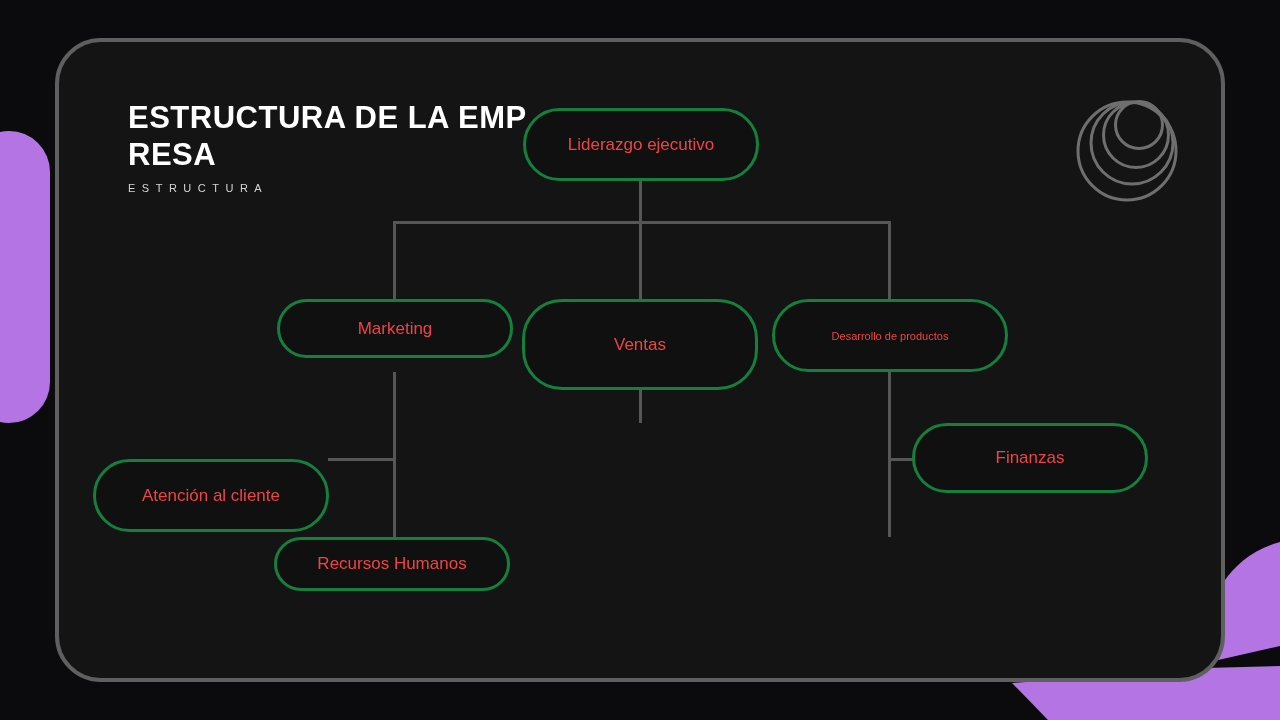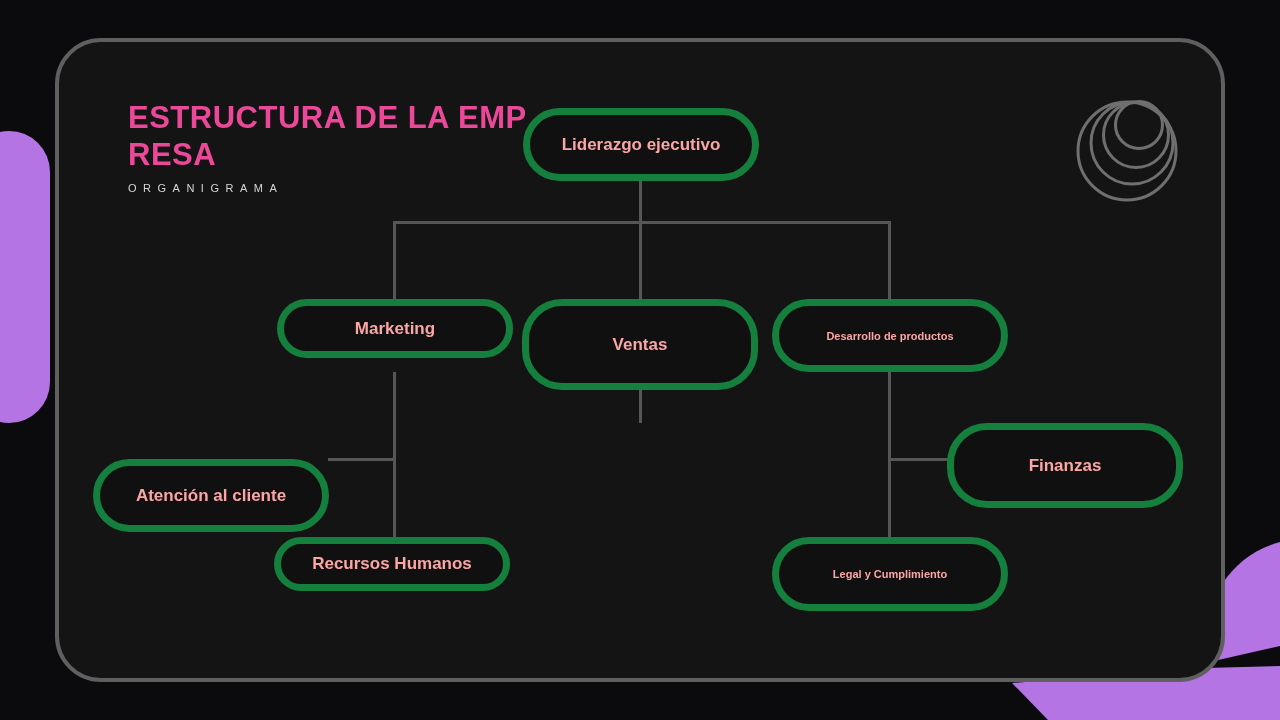--- a/index.html
+++ b/index.html
@@ -47,21 +47,21 @@
     left: 128px; top: 99px;
     z-index: 2;
     color: #ffffff;
   }
   .title-block h1 {
     margin: 0;
     font-size: 31px;
     line-height: 37px;
     font-weight: 700;
     letter-spacing: 0.5px;
-    color: #ec4899;
+    color: #ffffff;
   }
   .title-block h1 span { display: block; }
   .subtitle {
     margin-top: 9px;
     font-size: 11px;
     font-weight: 400;
     letter-spacing: 6.5px;
     color: #d6d6d6;
   }
 
@@ -70,28 +70,28 @@
     position: absolute;
     left: 1076px; top: 94px;
     z-index: 2;
   }
 
   
   .node {
     position: absolute;
     z-index: 3;
     background: #101010;
-    border: 7px solid #15803d;
+    border: 3px solid #15803d;
     border-radius: 40px;
     display: flex;
     align-items: center;
     justify-content: center;
-    color: #fca5a5;
+    color: #ef4444;
     font-size: 17px;
-    font-weight: 700;
+    font-weight: 400;
     text-align: center;
   }
   .node.small { font-size: 11px; }
 
   
   .edge {
     position: absolute;
     z-index: 2;
     background: #565656;
   }
@@ -107,21 +107,21 @@
     <path d="M12,163 L205,148 L280,146 L280,200 L48,200 Z" fill="#b474e4"></path>
   </svg>
 
   <div class="card"></div>
 
   <div class="title-block">
     <h1>
       <span>ESTRUCTURA DE LA EMP</span>
       <span>RESA</span>
     </h1>
-    <div class="subtitle">ORGANIGRAMA</div>
+    <div class="subtitle">ESTRUCTURA</div>
   </div>
 
   <svg class="logo" width="108" height="112" viewBox="0 0 108 112">
     <g fill="none" stroke="#6f6f6f" stroke-width="3">
       <circle cx="51" cy="57" r="49"></circle>
       <circle cx="56" cy="49" r="41"></circle>
       <circle cx="60" cy="41" r="32.5"></circle>
       <circle cx="63" cy="31" r="23.5"></circle>
     </g>
   </svg>
@@ -151,25 +151,22 @@
 
   <div class="node small" style="left:772px; top:299px; width:236px; height:73px;">
     <span>Desarrollo de productos</span>
   </div>
 
   <div class="node" style="left:93px; top:423px; width:236px; height:73px;margin-top:36px;">
     <span>Atención al cliente</span>
   </div>
 
 
-  <div class="node" style="left:947px; top:423px; width:236px; height:85px;">
+  <div class="node" style="left:912px; top:423px; width:236px; height:70px;">
     <span>Finanzas</span>
   </div>
 
   <div class="node" style="left:274px; top:537px; width:236px; height:54px;">
     <span>Recursos Humanos</span>
   </div>
 
-  <div class="node small" style="left:772px; top:537px; width:236px; height:74px;">
-    <span>Legal y Cumplimiento</span>
-  </div>
 
 </div>
 
 </body></html>

